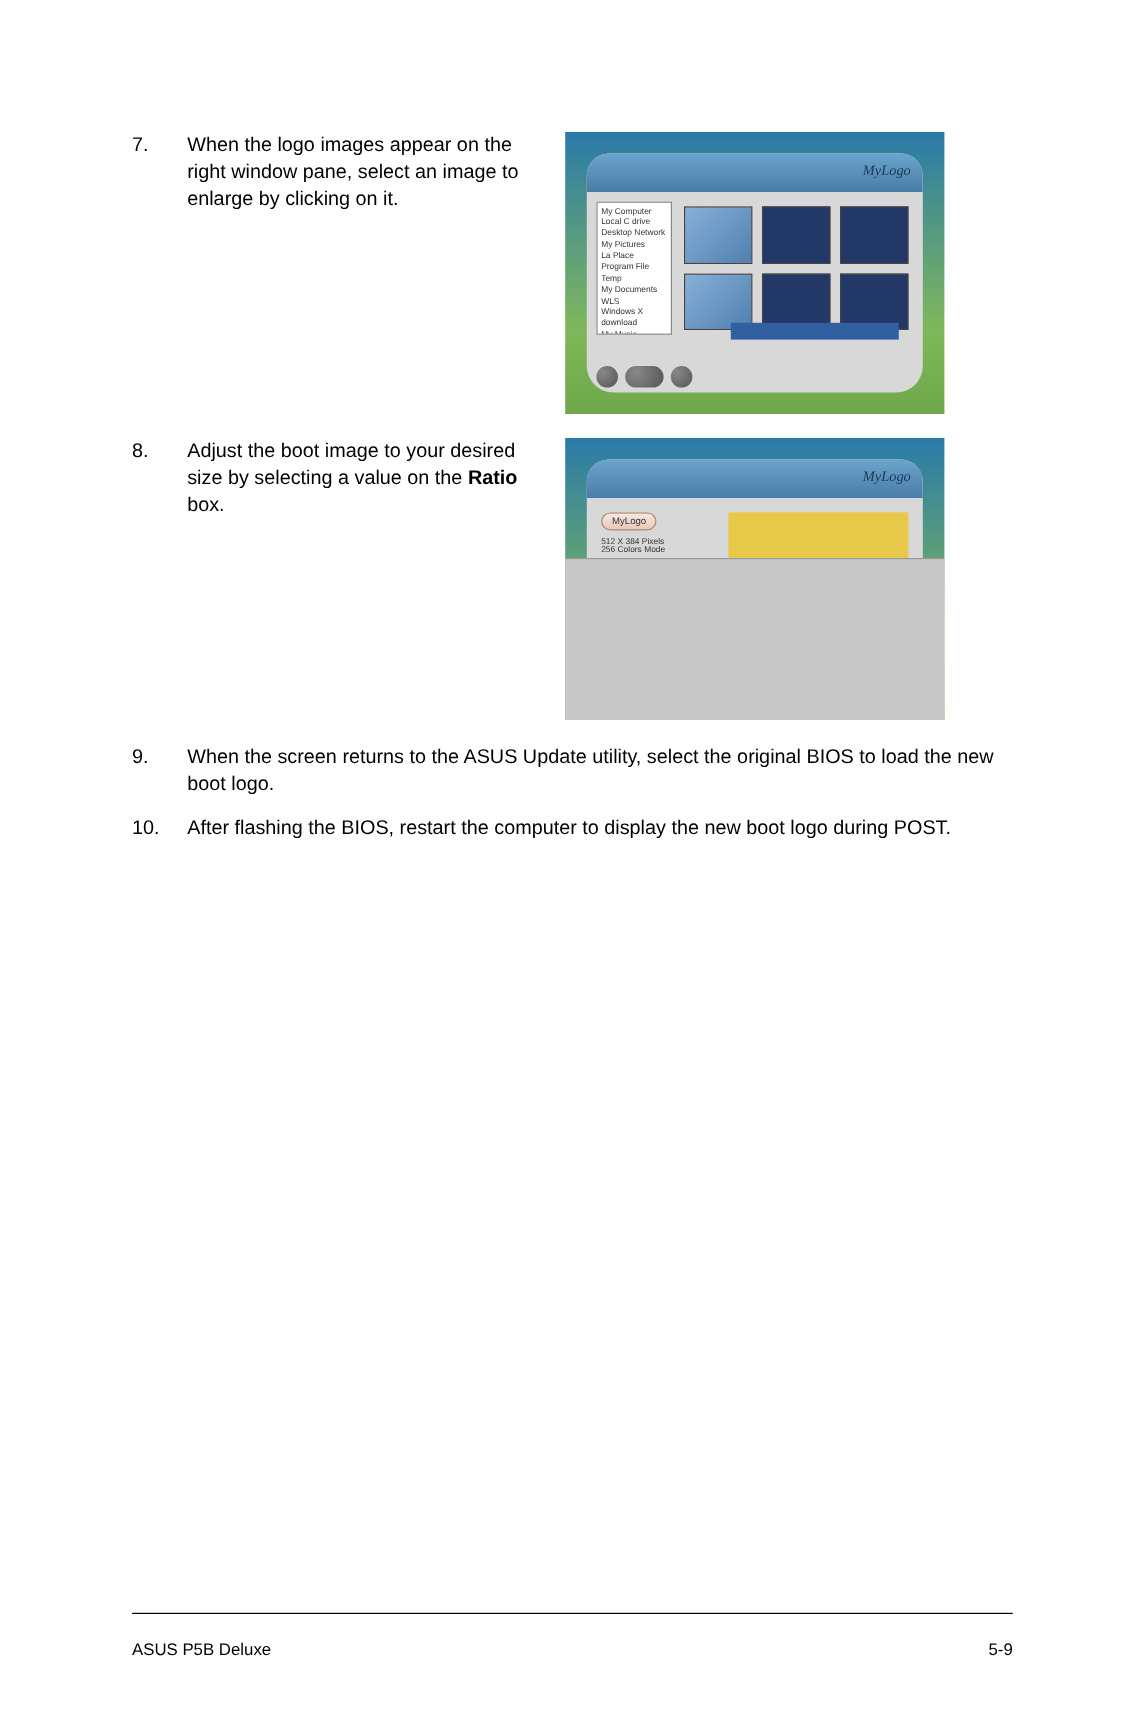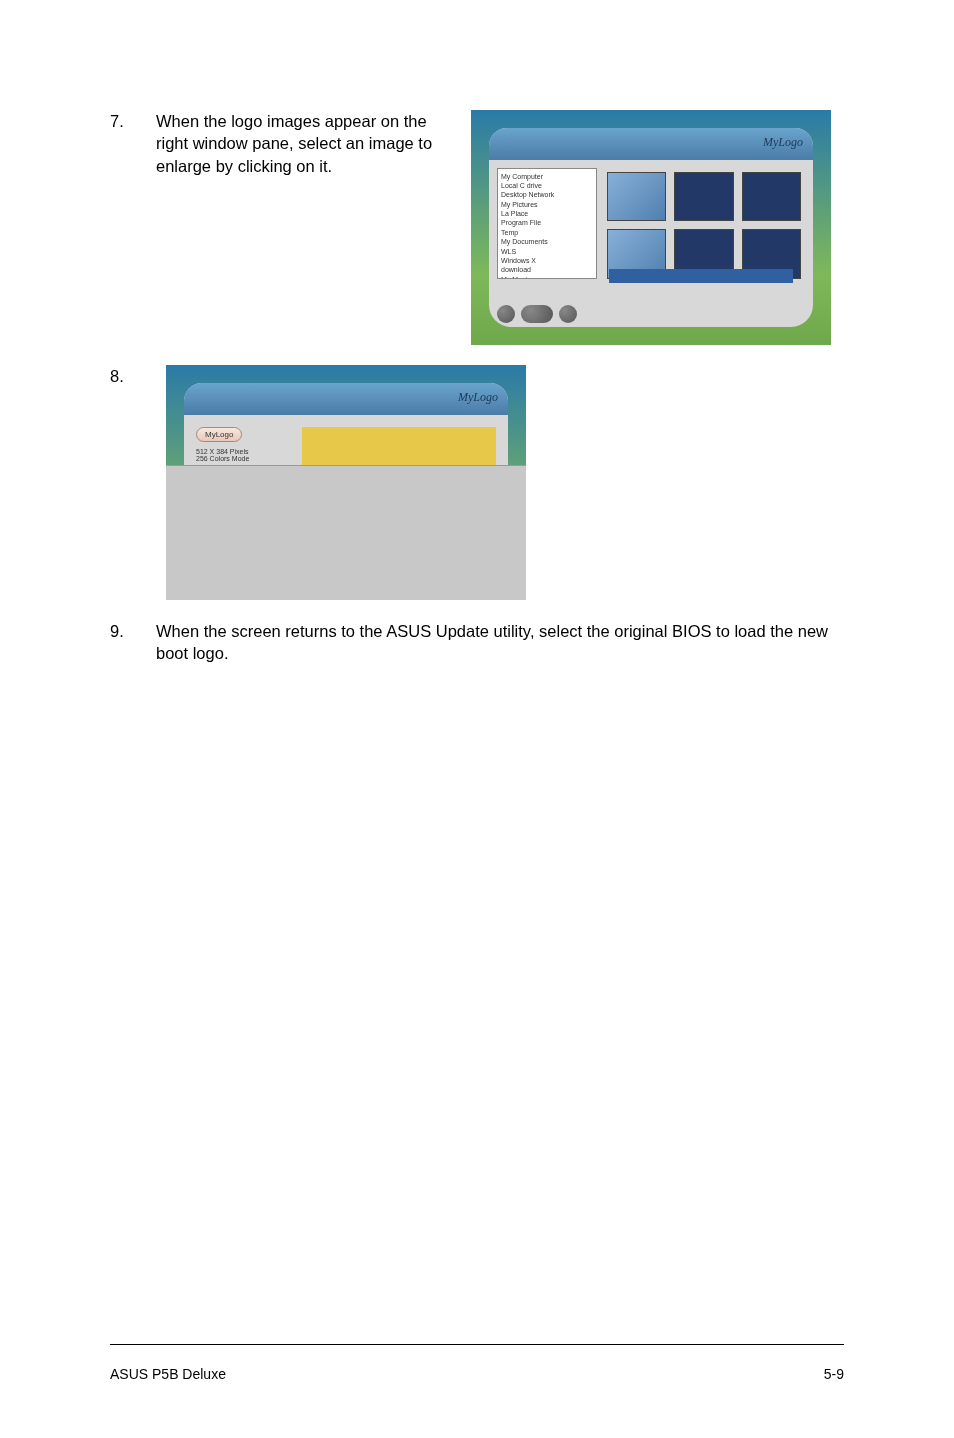--- a/index.html
+++ b/index.html
@@ -34,21 +34,21 @@
     }
     .step-text {
       flex: 1;
       font-size: 16.5px;
       line-height: 1.35;
     }
     .step-text-narrow {
       max-width: 305px;
     }
     .screenshot {
-      width: 360px;
+      width: 316px;
       height: 235px;
       flex-shrink: 0;
       margin-left: 10px;
       background: linear-gradient(to bottom, #2a7aa8 0%, #7fb85a 70%, #6fa84a 100%);
       position: relative;
       overflow: hidden;
     }
     .app-window {
       position: absolute;
       top: 18px;
@@ -246,20 +246,23 @@
           <div class="footer-btn"></div>
           <div class="footer-btn oval"></div>
           <div class="footer-btn"></div>
         </div>
       </div>
     </div>
   </div>
 
   <div class="step-row with-image">
     <div class="step-num">8.</div>
+    <div class="step-text step-text-narrow">
+      <span>Adjust the boot image to your desired size by selecting a value on the </span><b>Ratio</b><span> box.</span>
+    </div>
     <div class="screenshot">
       <div class="bottom-bar"></div>
       <div class="app-window">
         <div class="app-header">
           <span class="app-logo">MyLogo</span>
         </div>
         <div class="app-body">
           <div class="preview-panel">
             <div class="preview-btn">MyLogo</div>
             <div>512 X 384 Pixels</div>
@@ -277,18 +280,22 @@
         </div>
       </div>
     </div>
   </div>
 
   <div class="step-row full-width-step">
     <div class="step-num">9.</div>
     <div class="step-text">When the screen returns to the ASUS Update utility, select the original BIOS to load the new boot logo.</div>
   </div>
 
+  <div class="step-row">
+    <div class="step-num">10.</div>
+    <div class="step-text">After flashing the BIOS, restart the computer to display the new boot logo during POST.</div>
+  </div>
 </div>
 
 <div class="footer">
   <span>ASUS P5B Deluxe</span>
   <span>5-9</span>
 </div>
 
 </body></html>

